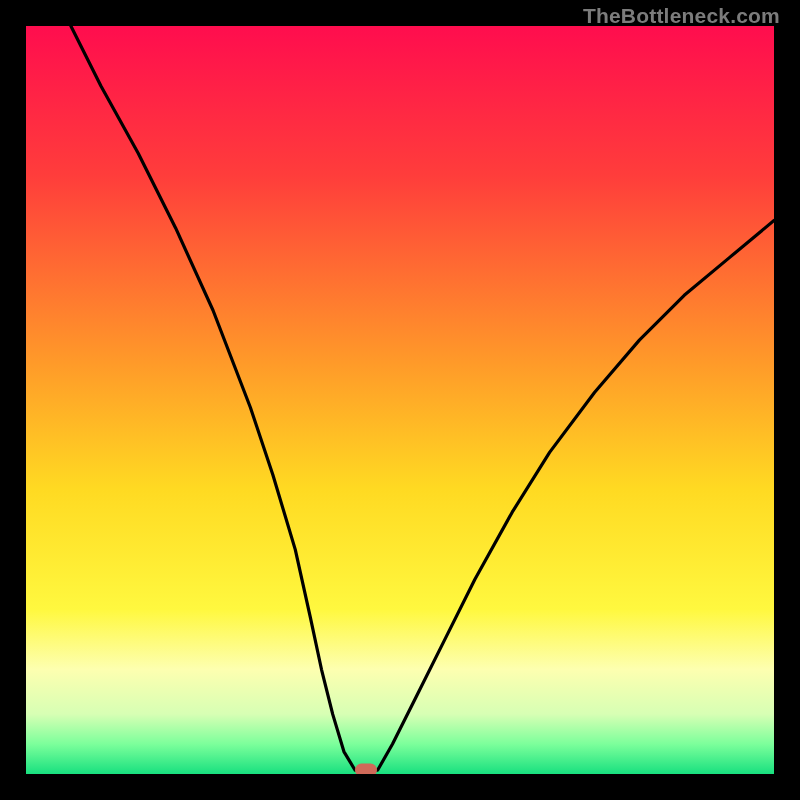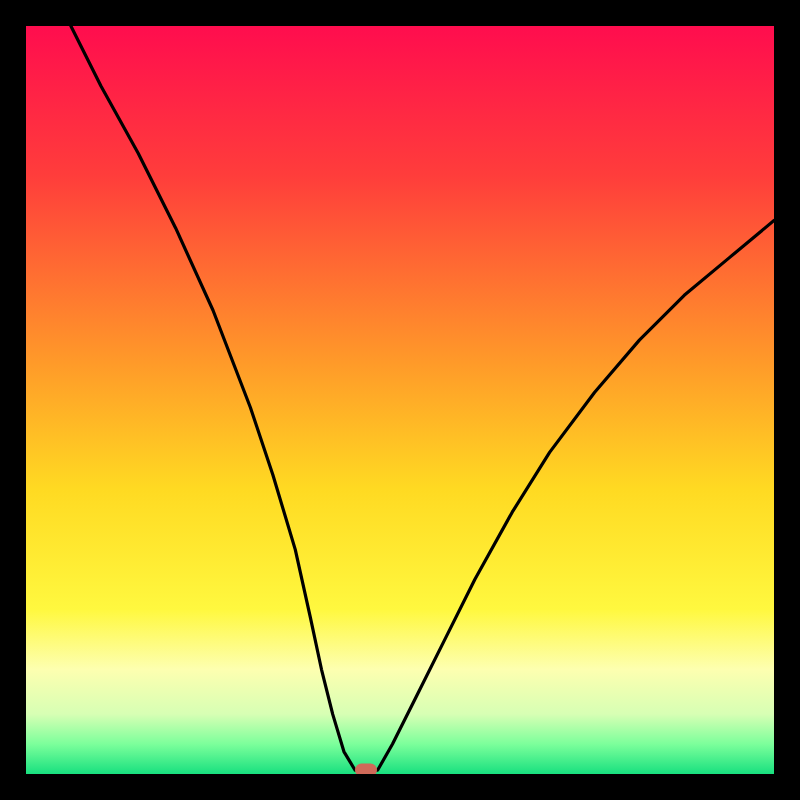--- a/index.html
+++ b/index.html
@@ -83,14 +83,15 @@
     </svg>
 
     <svg class="curve" viewBox="0 0 100 100" preserveAspectRatio="none">
       <path id="curve-path" d="M6.00 0.00 L10.00 8.00 L15.00 17.00 L20.00 27.00 L25.00 38.00 L30.00 51.00 L33.00 60.00 L36.00 70.00 L38.00 79.00 L39.50 86.00 L41.00 92.00 L42.50 97.00 L44.00 99.50 L45.00 99.50 L44.00 99.50 L47.00 99.50 L47.00 99.50 L49.00 96.00 L52.00 90.00 L56.00 82.00 L60.00 74.00 L65.00 65.00 L70.00 57.00 L76.00 49.00 L82.00 42.00 L88.00 36.00 L94.00 31.00 L100.00 26.00" fill="none" stroke="#000" stroke-width="3.2" stroke-linejoin="round" stroke-linecap="round" vector-effect="non-scaling-stroke"></path>
     </svg>
 
     <div id="pill" class="pill" style="left: 340.34px; top: 744.26px; background: rgb(207, 106, 89);"></div>
 
   </div>
 
+  <div class="watermark">TheBottleneck.com</div>
 
 </div>
 
 </body></html>

